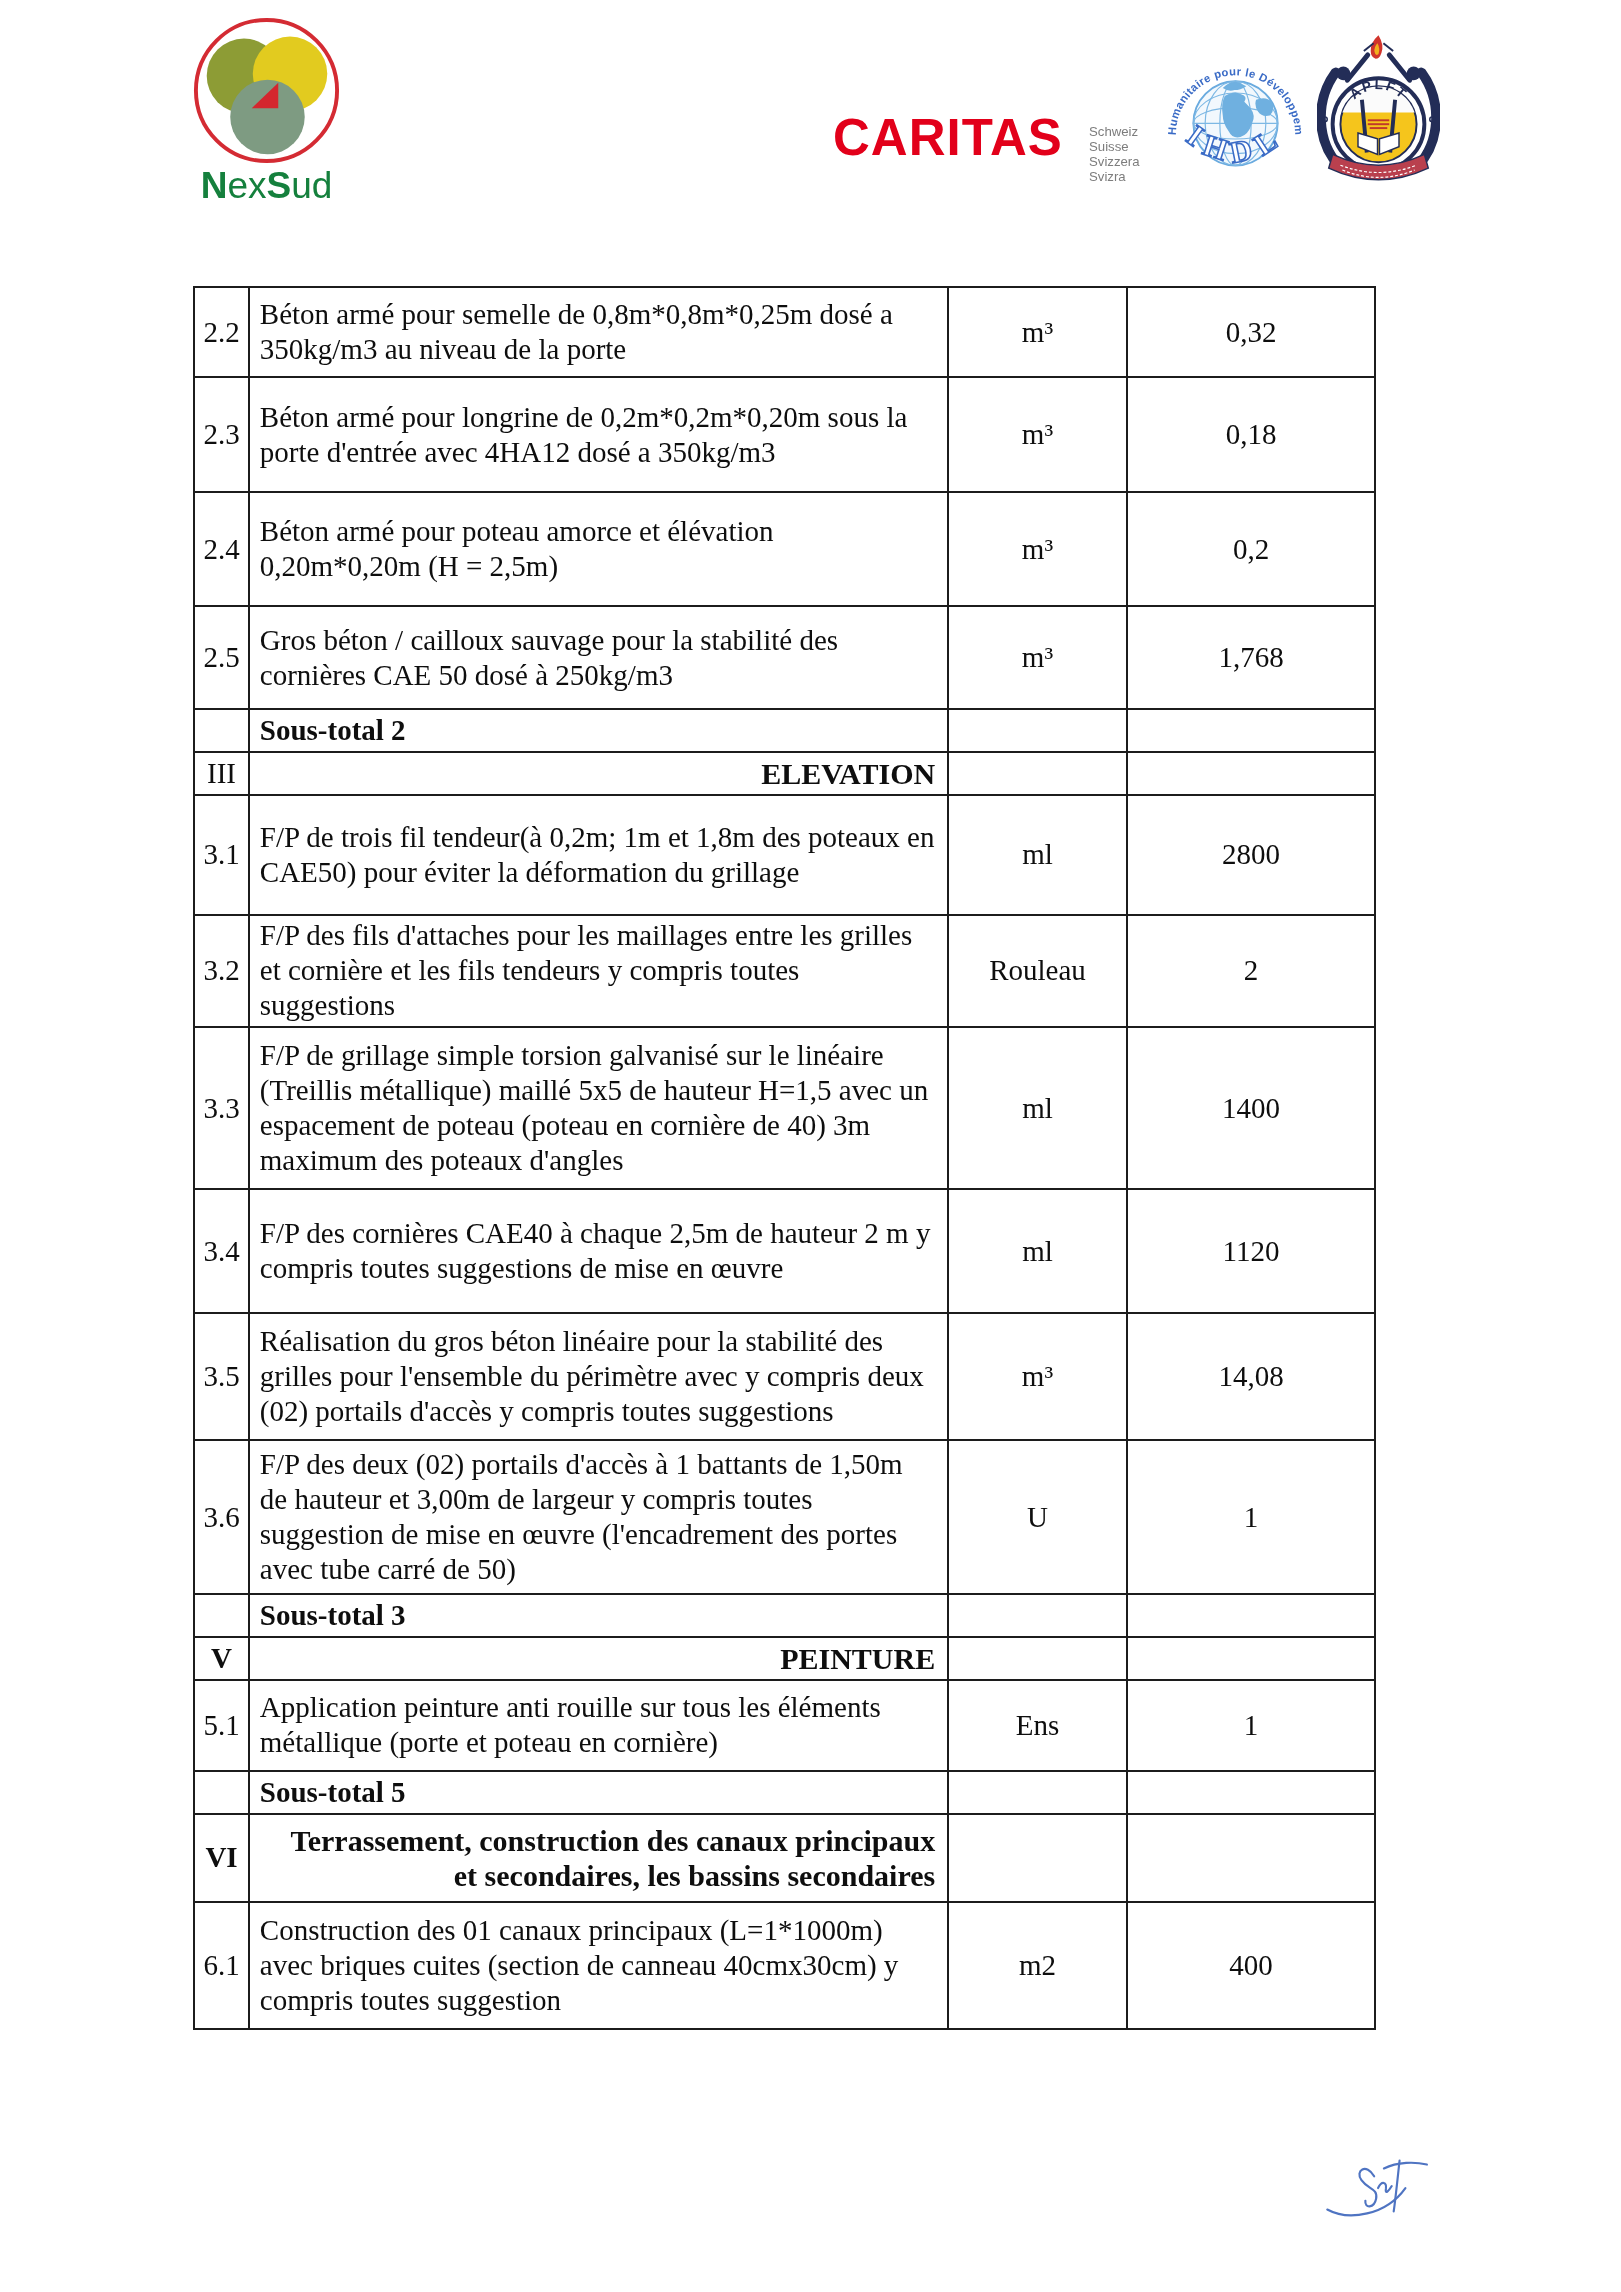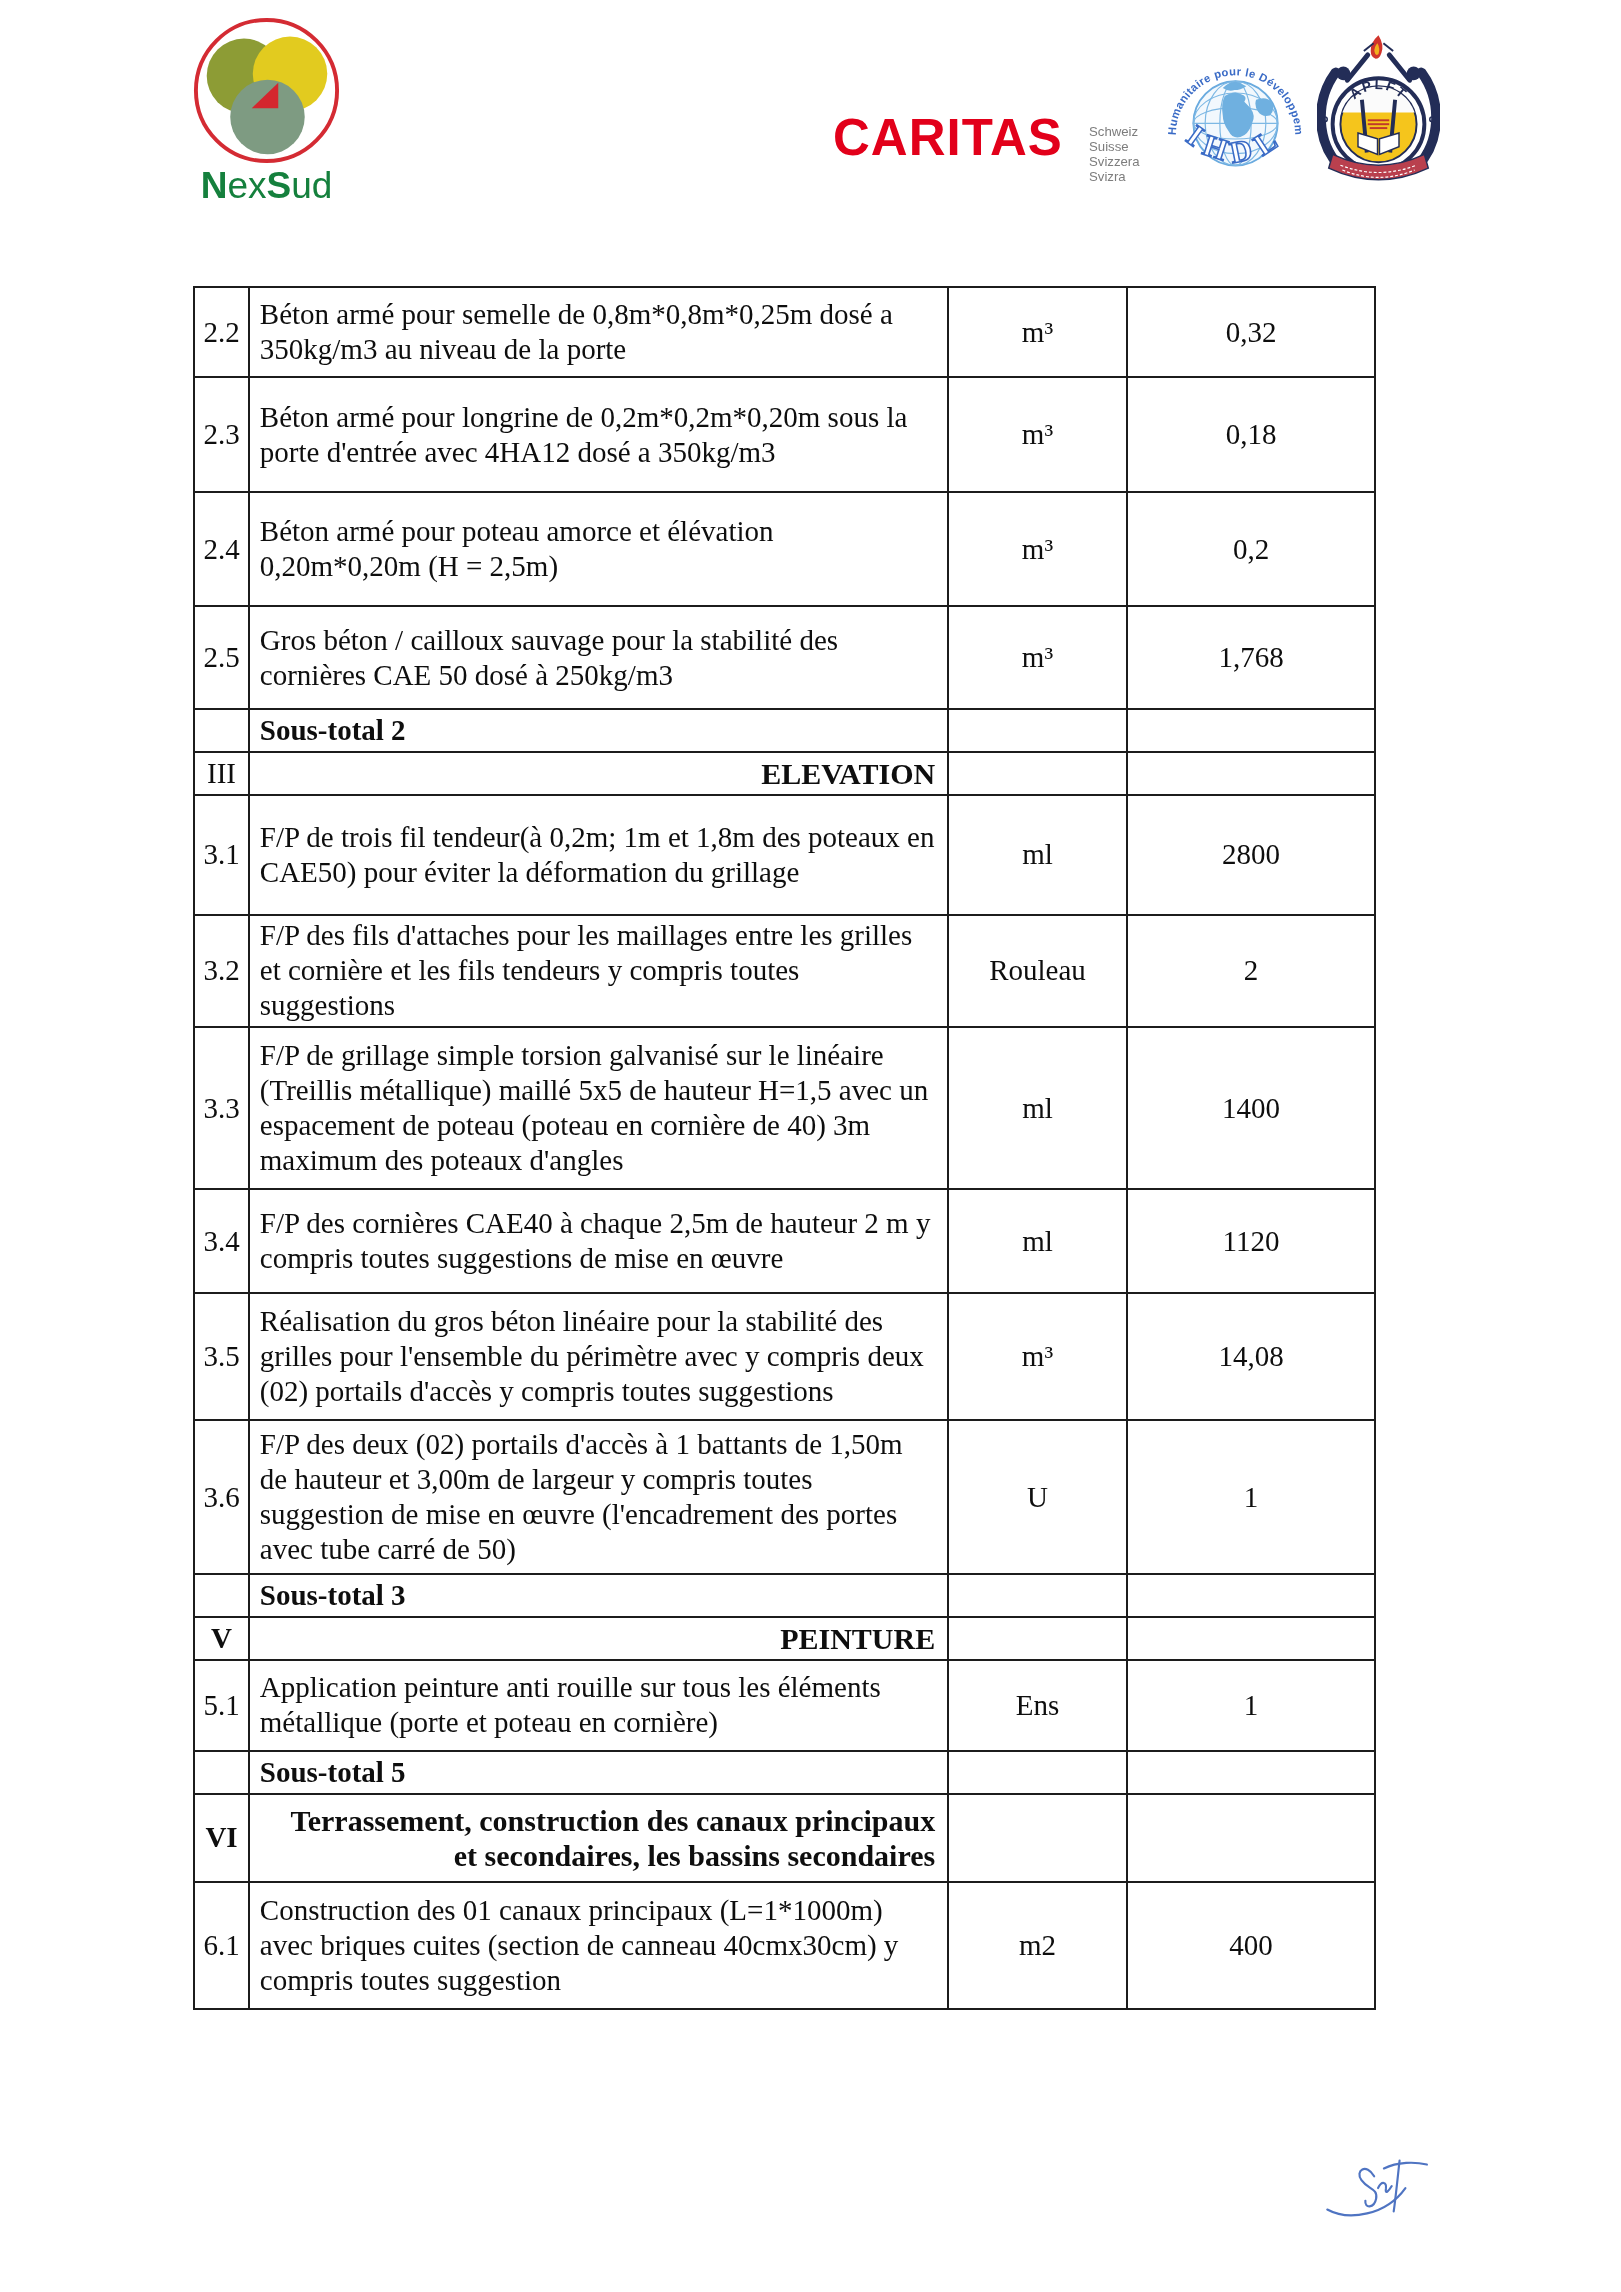--- a/index.html
+++ b/index.html
@@ -194,21 +194,21 @@
           <td class="description">F/P des fils d'attaches pour les maillages entre les grilles et cornière et les fils tendeurs y compris toutes suggestions</td>
           <td class="unit">Rouleau</td>
           <td class="qty">2</td>
         </tr>
         <tr style="height: 162px;">
           <td class="no">3.3</td>
           <td class="description">F/P de grillage simple torsion galvanisé sur le linéaire (Treillis métallique) maillé 5x5 de hauteur H=1,5 avec un espacement de poteau (poteau en cornière de 40) 3m maximum des poteaux d'angles</td>
           <td class="unit">ml</td>
           <td class="qty">1400</td>
         </tr>
-        <tr style="height: 104px;">
+        <tr style="height: 124px;">
           <td class="no">3.4</td>
           <td class="description">F/P des cornières CAE40 à chaque 2,5m de hauteur 2 m y compris toutes suggestions de mise en œuvre</td>
           <td class="unit">ml</td>
           <td class="qty">1120</td>
         </tr>
         <tr style="height: 127px;">
           <td class="no">3.5</td>
           <td class="description">Réalisation du gros béton linéaire pour la stabilité des grilles pour l'ensemble du périmètre avec y compris deux (02) portails d'accès y compris toutes suggestions</td>
           <td class="unit">m³</td>
           <td class="qty">14,08</td>

